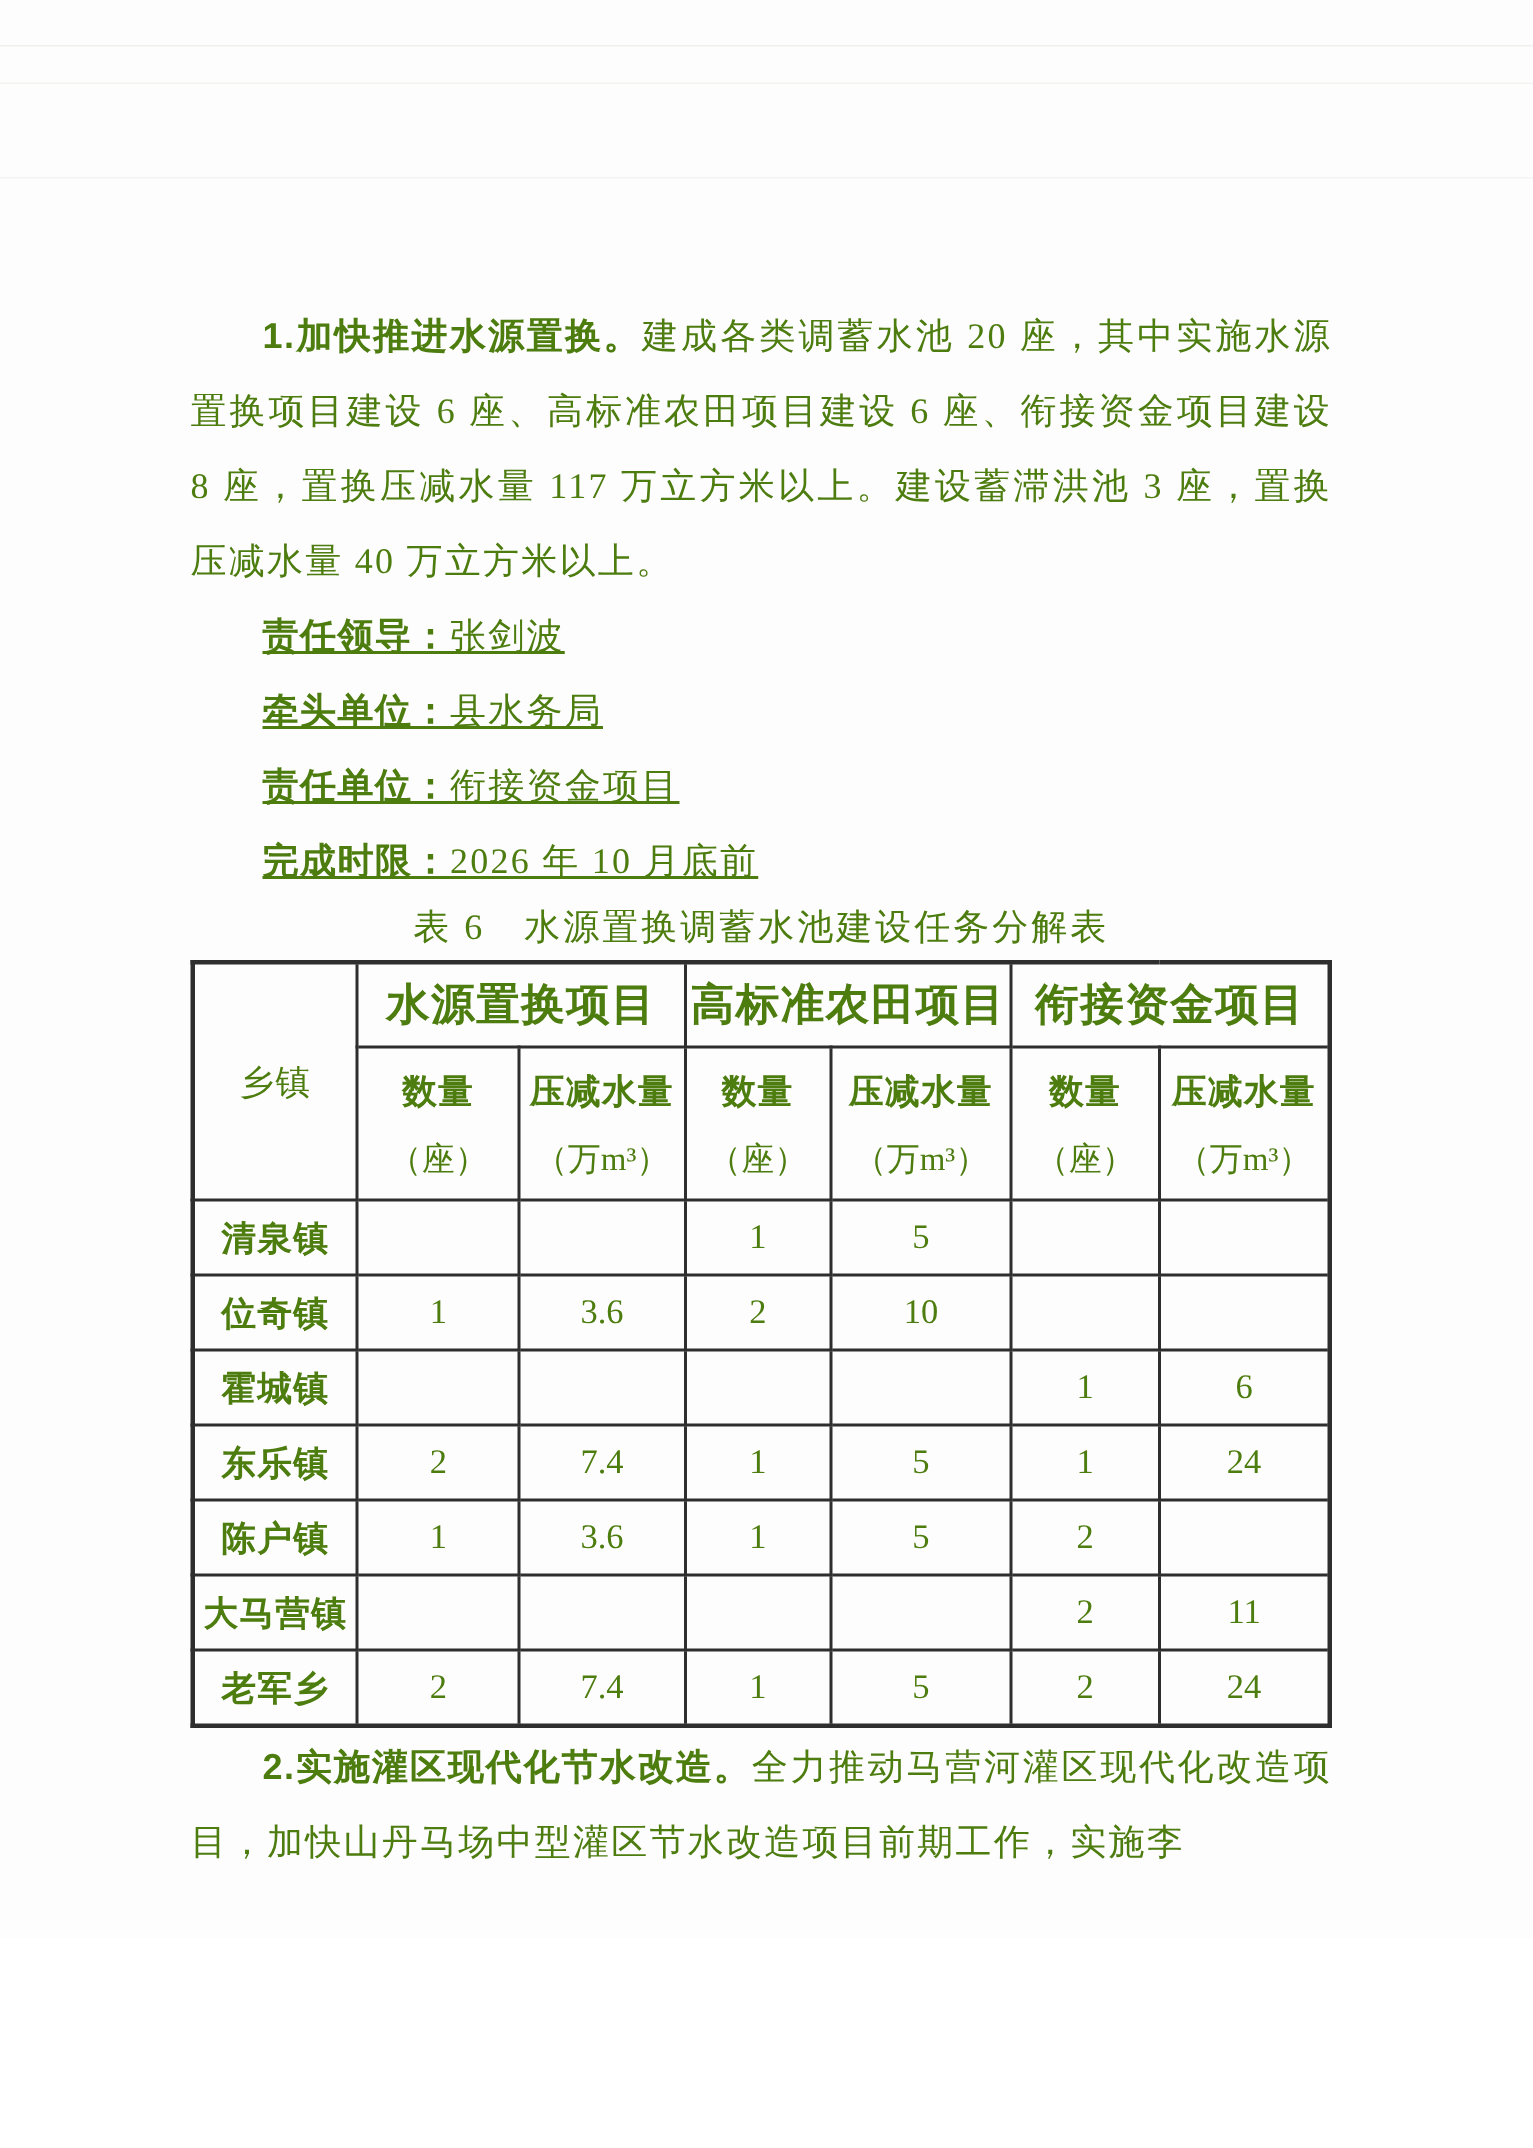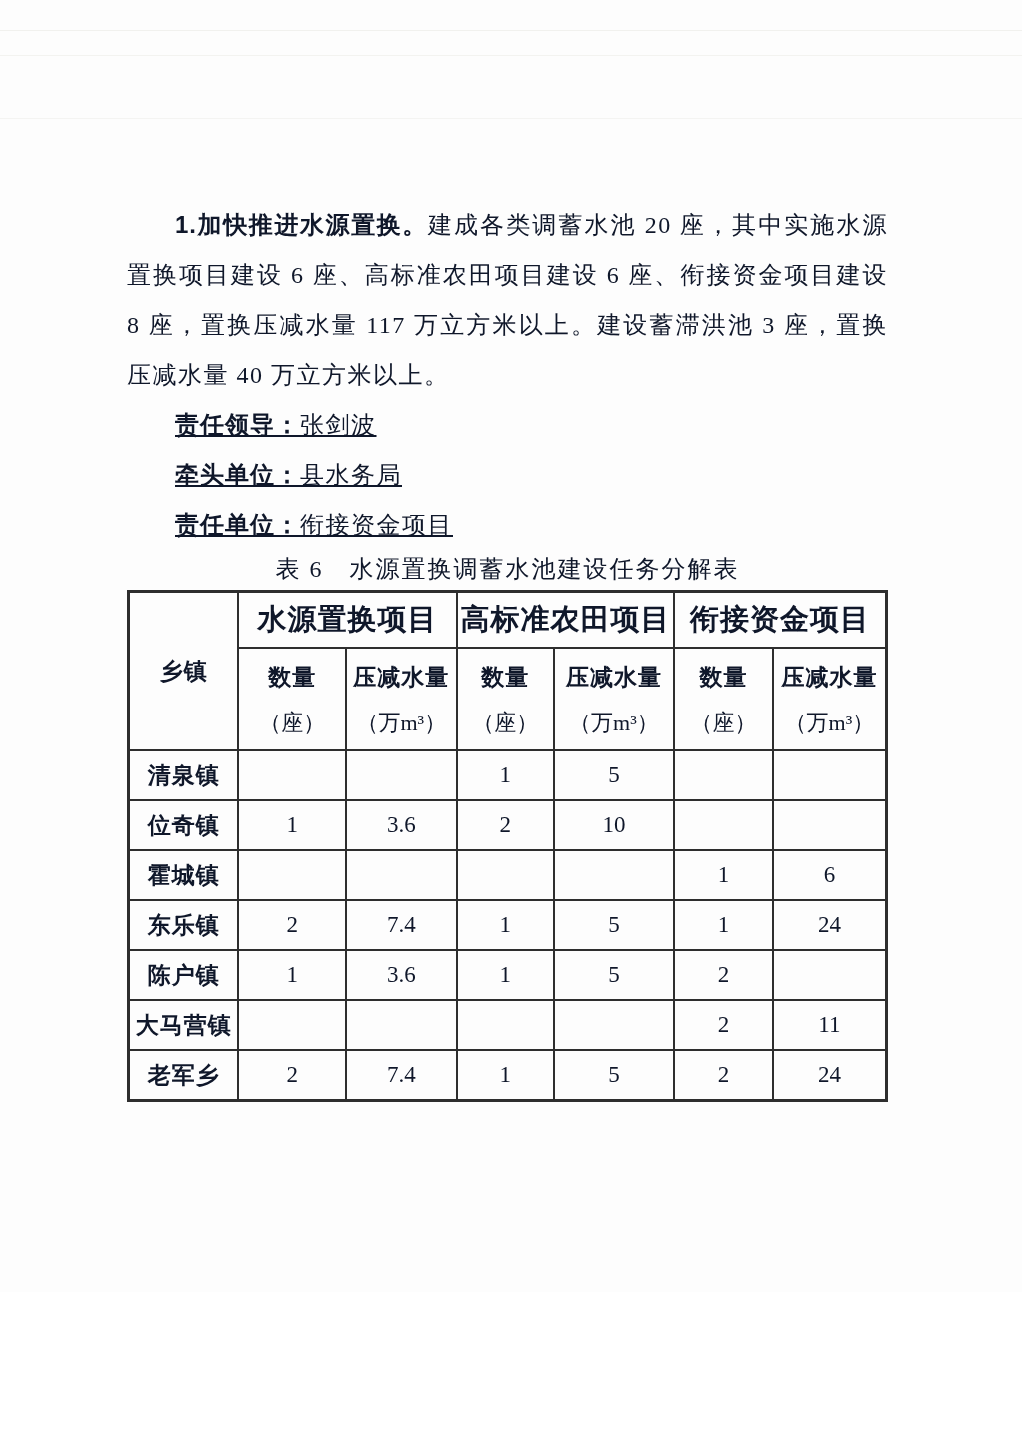--- a/index.html
+++ b/index.html
@@ -7,21 +7,21 @@
     padding: 0;
     background: #ffffff;
   }
   .page {
     position: relative;
     width: 1022px;
     height: 1292px;
     background: #fdfdfd;
     overflow: hidden;
     font-family: "Liberation Serif", "DejaVu Serif", serif;
-    color: #0f172a;
+    color: #4d7c0f;
   }
   
   .page::before {
     content: "";
     position: absolute;
     left: 0; top: 0; right: 0; bottom: 0;
     background:
       linear-gradient(#f1f1ee, #f1f1ee) 0 30px / 100% 1px no-repeat,
       linear-gradient(#f3f3f0, #f3f3f0) 0 55px / 100% 1px no-repeat,
       linear-gradient(#f4f4f2, #f4f4f2) 0 118px / 100% 1px no-repeat;
@@ -84,21 +84,21 @@
   }
   .task-table .group-row td {
     height: 54px;
     font-family: "Liberation Sans", "DejaVu Sans", sans-serif;
     font-weight: 700;
     font-size: 29px;
     letter-spacing: 1px;
   }
   .task-table td.town-head {
     font-family: "Liberation Sans", "DejaVu Sans", sans-serif;
-    font-weight: 700;
+    font-weight: 400;
     font-size: 23px;
     letter-spacing: 1px;
   }
   .task-table .sub-row td { height: 100px; border-radius: 21px; }
   .sub-line1 {
     font-family: "Liberation Sans", "DejaVu Sans", sans-serif;
     font-weight: 700;
     font-size: 23px;
     line-height: 46px;
     margin-top: 2px;
@@ -135,20 +135,21 @@
 
 <div class="page">
   <div class="content">
 
     <p class="para first indent"><span class="lead">1.加快推进水源置换。</span><span>建成各类调蓄水池 20 座，其中实施水源置换项目建设 6 座、高标准农田项目建设 6 座、衔接资金项目建设 8 座，置换压减水量 117 万立方米以上。建设蓄滞洪池 3 座，置换压减水量 40 万立方米以上。</span></p>
 
     <div class="info">
       <p><b>责任领导：</b><span>张剑波</span></p>
       <p><b>牵头单位：</b><span>县水务局</span></p>
       <p><b>责任单位：</b><span>衔接资金项目</span></p>
+      <p><b>完成时限：</b><span>2026 年 10 月底前</span></p>
     </div>
 
     <p class="caption">表 6　水源置换调蓄水池建设任务分解表</p>
 
     <table class="task-table">
       <colgroup>
         <col style="width:14.5%">
         <col style="width:14.2%">
         <col style="width:14.6%">
         <col style="width:12.8%">
@@ -249,17 +250,18 @@
           <td>2</td>
           <td>7.4</td>
           <td>1</td>
           <td>5</td>
           <td>2</td>
           <td>24</td>
         </tr>
       </tbody>
     </table>
 
+    <p class="para after-table indent"><span class="lead">2.实施灌区现代化节水改造。</span><span>全力推动马营河灌区现代化改造项目，加快山丹马场中型灌区节水改造项目前期工作，实施李</span></p>
 
   </div>
 
   <div class="page-num">– 55 –</div>
 </div>
 
 </body></html>

